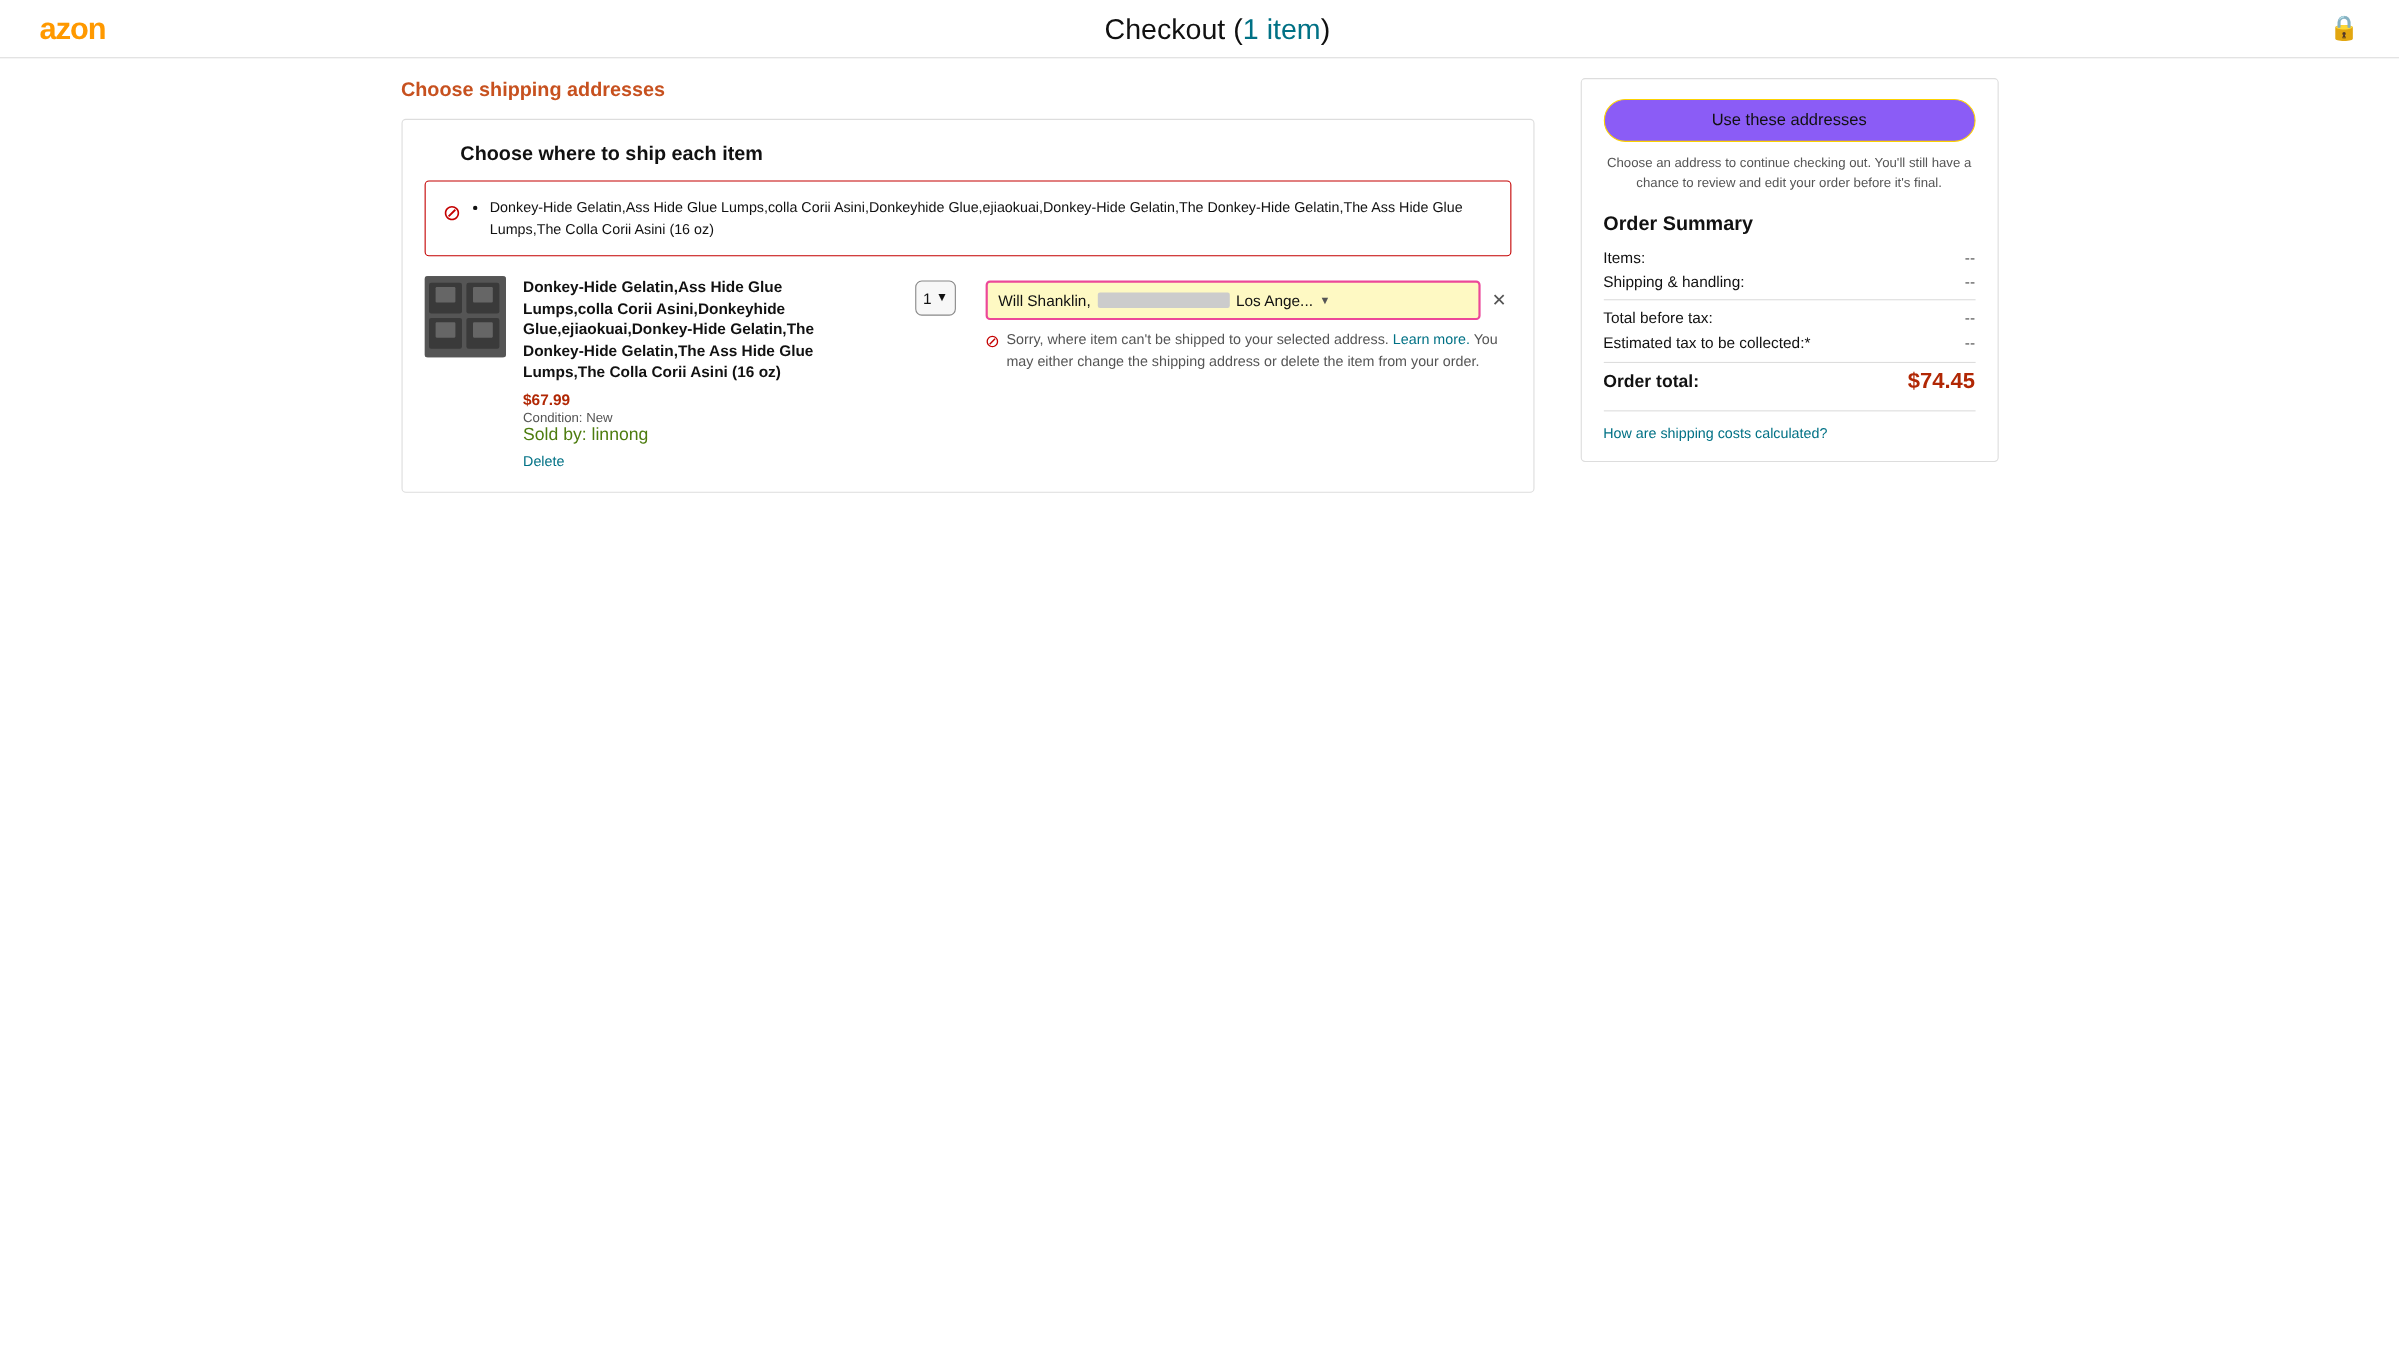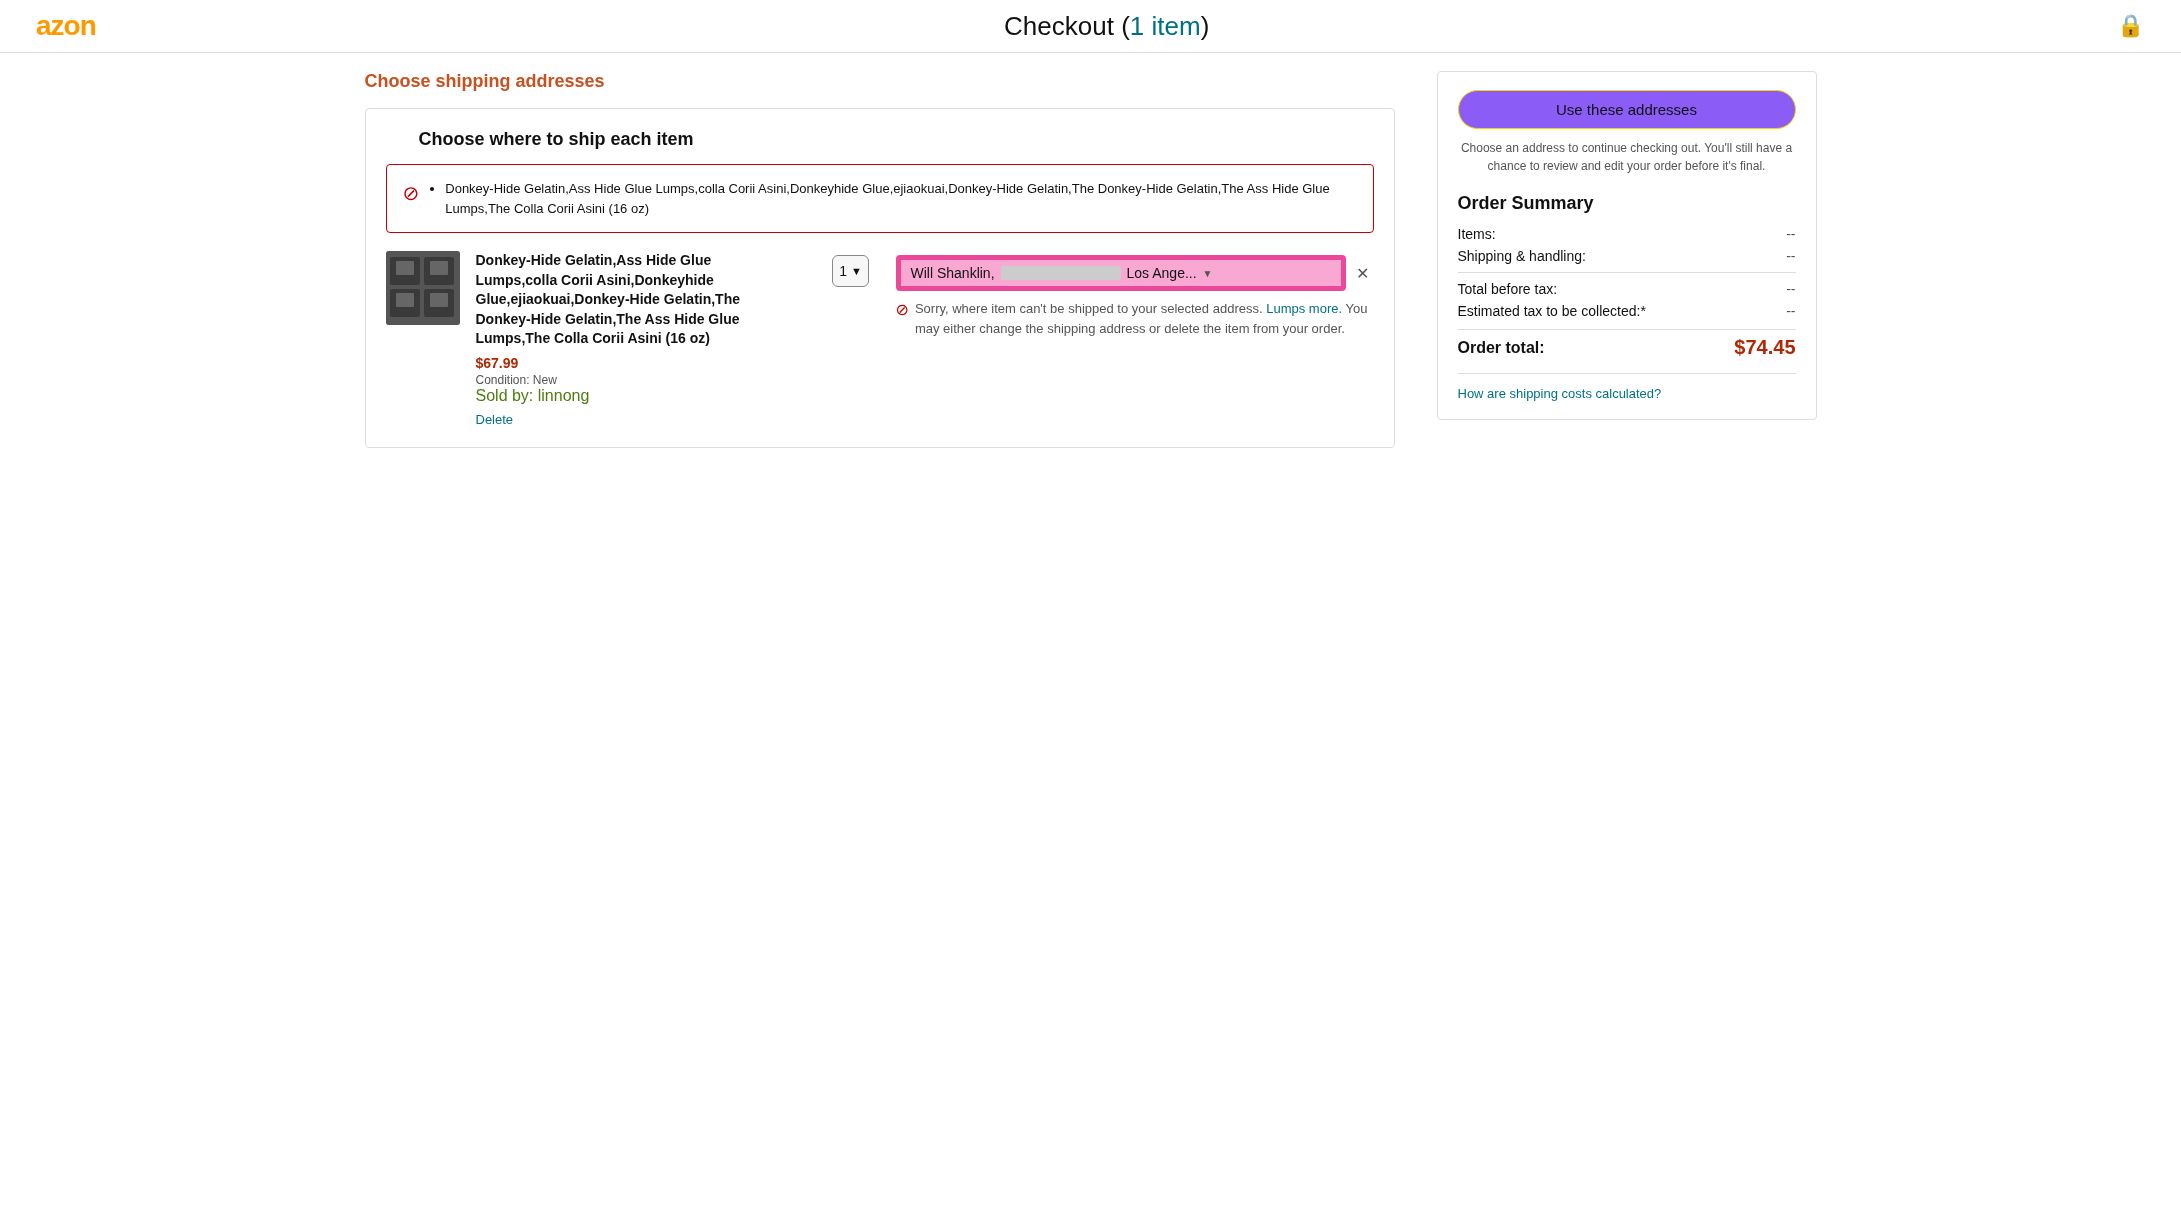--- a/index.html
+++ b/index.html
@@ -222,25 +222,25 @@
       flex: 1;
       padding-top: 4px;
     }
     .address-select-wrapper {
       position: relative;
       display: flex;
       align-items: center;
       gap: 6px;
     }
     .address-select {
-      border: 5px solid #ec4899;
+      border: 2px solid #ec4899;
       border-radius: 4px;
       padding: 6px 10px;
       font-size: 14px;
-      background: #f9a8d4;
+      background: #fef9c3;
       cursor: pointer;
       display: flex;
       align-items: center;
       gap: 6px;
       height: 36px;
       flex: 1;
     }
     .address-select-name {
       color: #111;
       white-space: nowrap;
@@ -450,21 +450,21 @@
               <span class="address-select-city">Los Ange...</span>
               <span class="address-chevron">▼</span>
             </div>
             <span class="address-close">✕</span>
           </div>
 
           <div class="address-error">
             <span class="address-error-icon">⊘</span>
             <div class="address-error-text">
               <span>Sorry, where item can't be shipped to your selected address.</span>
-              <a>Lumps more.</a>
+              <a>Learn more.</a>
               <span> You may either change the shipping address or delete the item from your order.</span>
             </div>
           </div>
         </div>
 
       </div>
 
     </div>
 
   </div>

